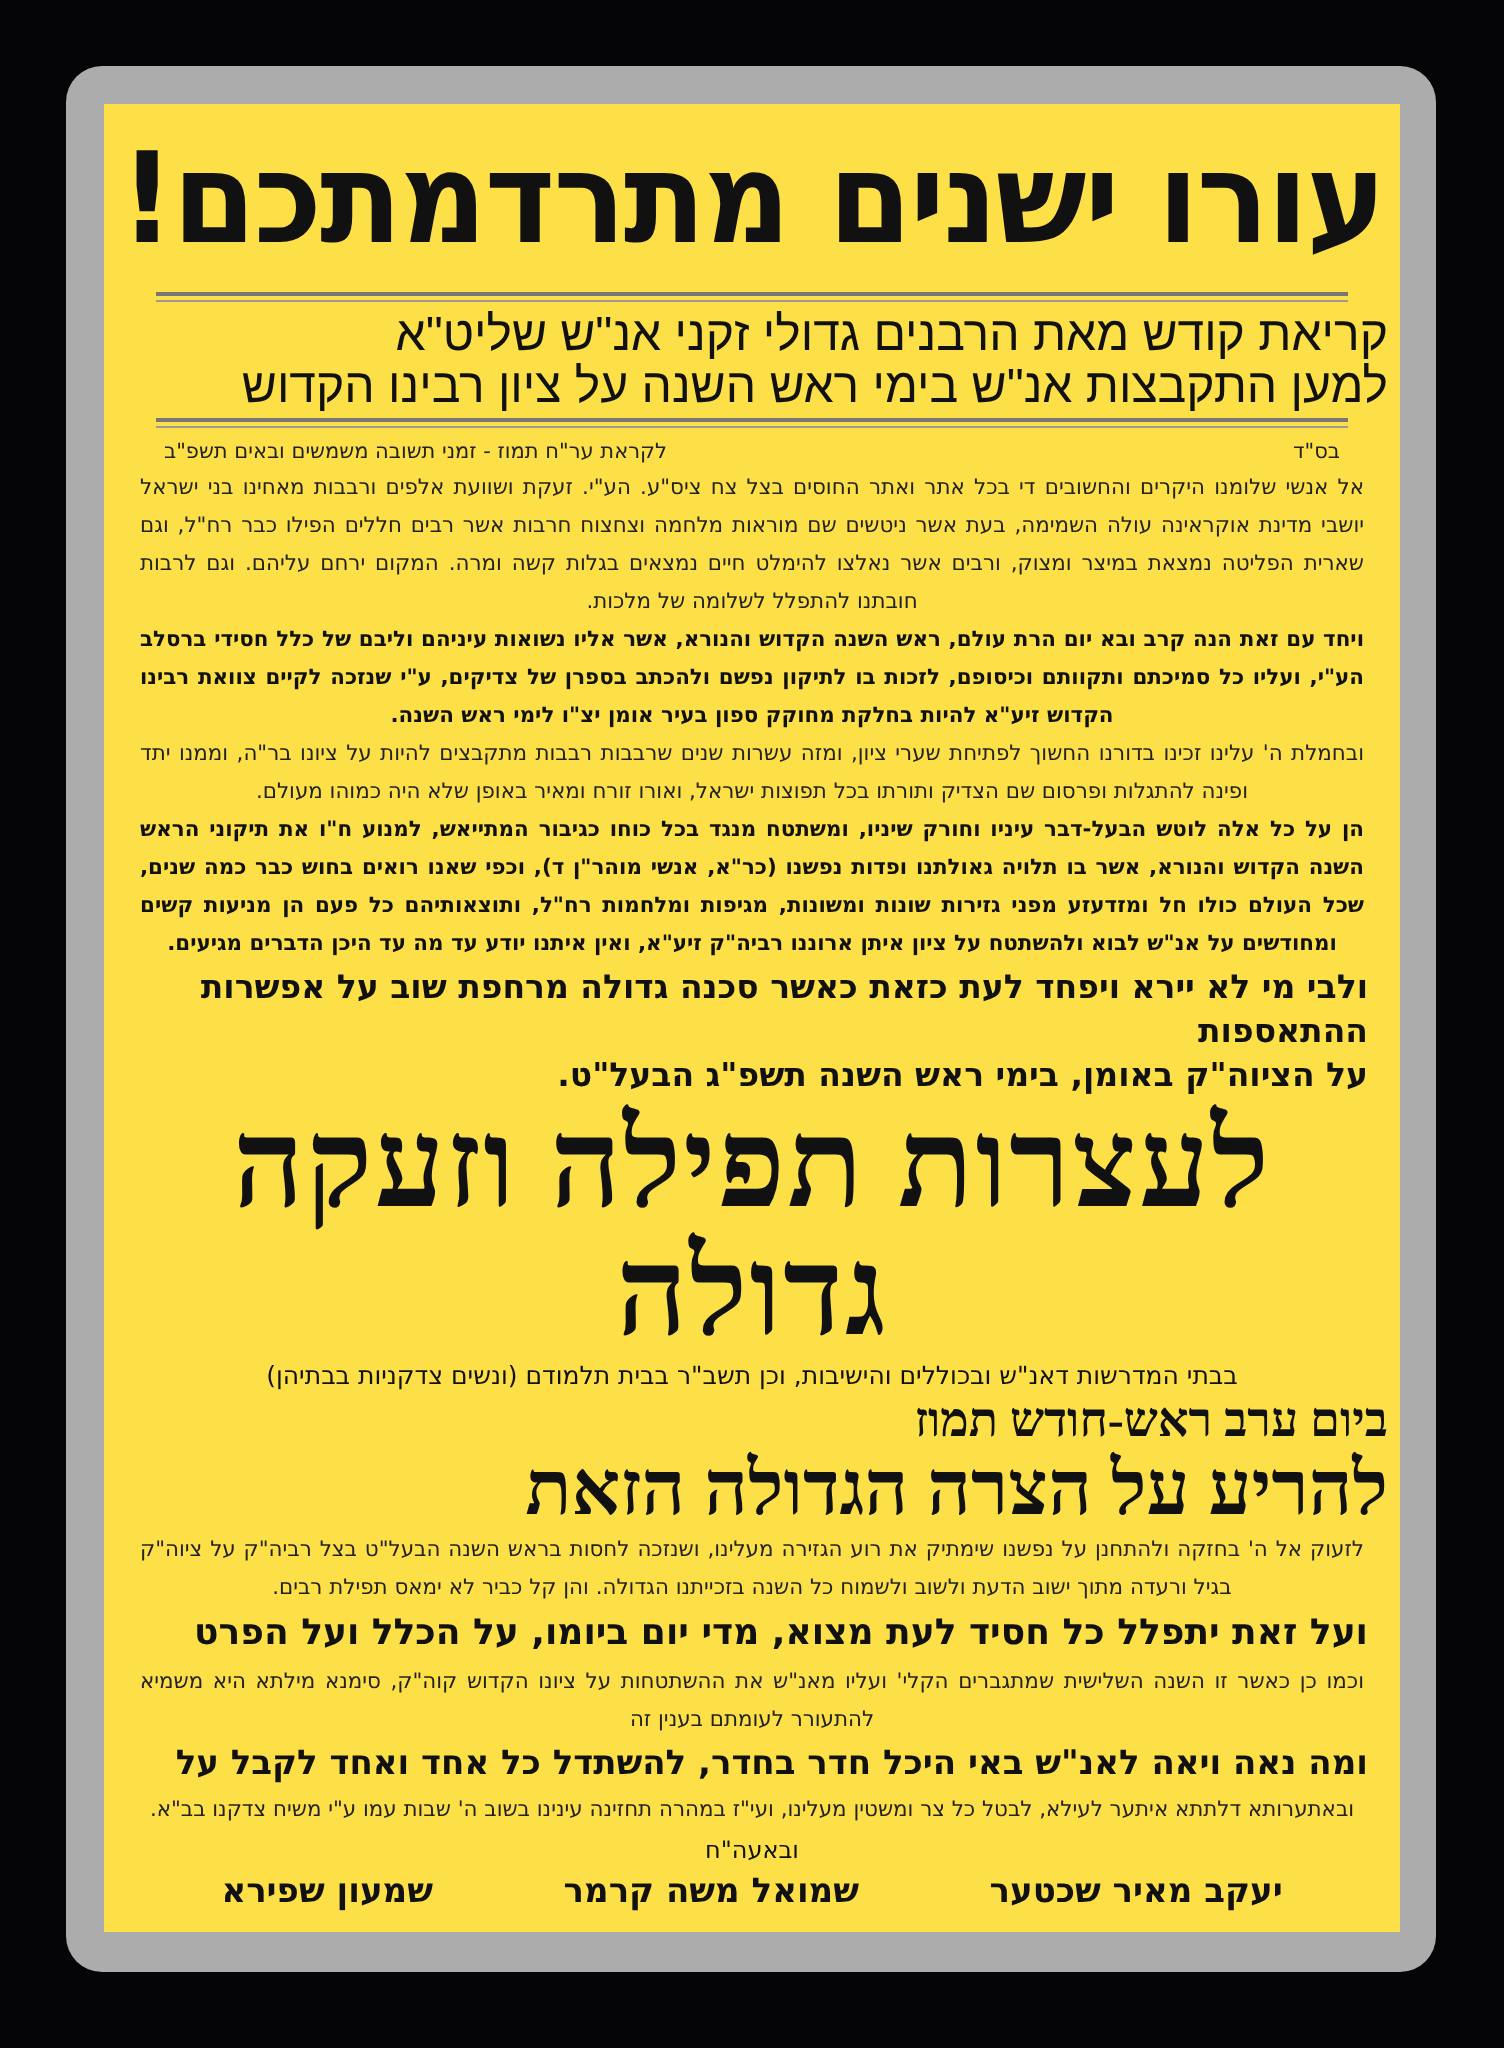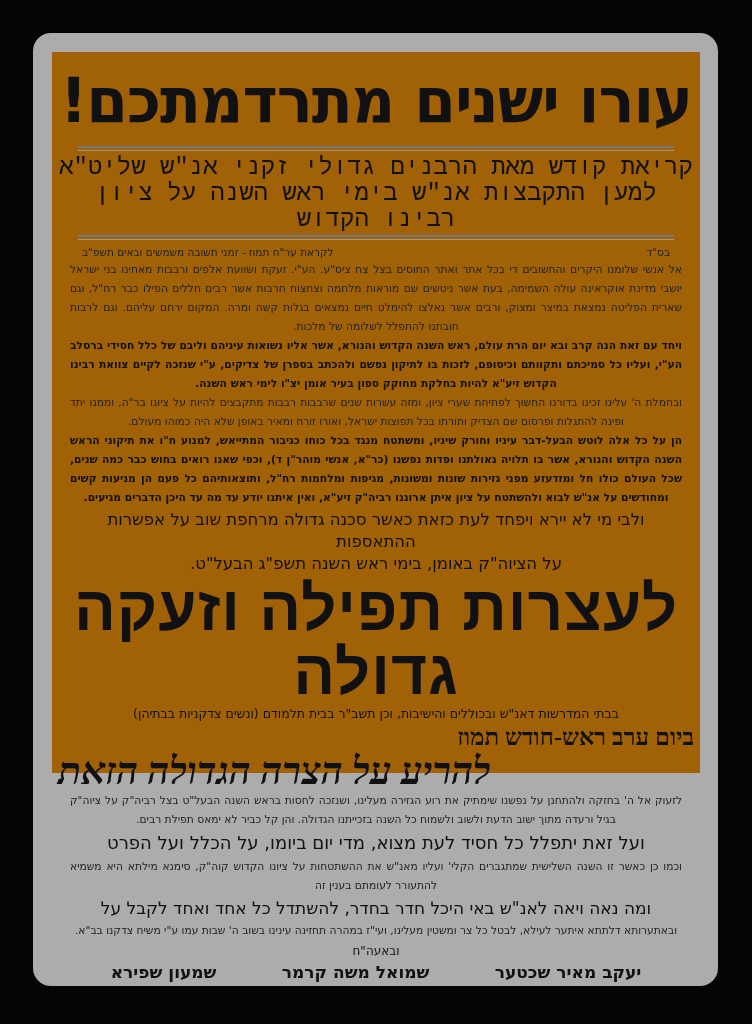--- a/index.html
+++ b/index.html
@@ -5,54 +5,54 @@
     html, body { margin:0; padding:0; }
     body {
       width:752px; height:1024px; background:#050508; position:relative; overflow:hidden;
       font-family:"DejaVu Serif", "Liberation Serif", serif;
     }
     .frame {
       position:absolute; left:33px; top:33px; width:685px; height:953px;
       background:#acacac; border-radius:18px;
     }
     .paper {
-      position:absolute; left:52px; top:52px; width:648px; height:721px;
-      background:#a16207; direction:rtl; color:#111; box-sizing:border-box;
+      position:absolute; left:52px; top:52px; width:648px; height:914px;
+      background:#fde047; direction:rtl; color:#111; box-sizing:border-box;
       padding:0 6px;
     }
     .headline {
       font-family:"DejaVu Sans", "Liberation Sans", sans-serif; font-weight:bold;
       font-size:60px; line-height:92px; text-align:center; letter-spacing:-1px;
       height:92px; margin-top:2px; transform:scaleY(1.05);
     }
     .rule-double { border-top:2px solid #777; border-bottom:1px solid #999; height:2px; margin:0 20px; }
     .subhead {
-      font-family:Liberation Mono, monospace; font-size:24px; line-height:26px;
-      text-align:center; padding:4px 0 2px; font-weight:normal;
+      font-family:Liberation Sans, sans-serif; font-size:24px; line-height:26px;
+      padding:4px 0 2px; font-weight:normal;
     }
     .dateline {
       display:flex; justify-content:space-between; font-size:10.5px;
       font-family:"DejaVu Sans", sans-serif; padding:6px 24px 2px; color:#222;
     }
     .para {
       font-family:"DejaVu Sans", sans-serif; font-size:10.7px; line-height:19px;
       text-align:justify; text-align-last:center; padding:0 12px; color:#222;
     }
     .para.bold { font-weight:bold; color:#111; }
     .big-bold {
-      font-family:"DejaVu Sans", sans-serif; font-weight:normal; font-size:16.5px;
-      line-height:22px; text-align:center; padding:2px 10px;
+      font-family:"DejaVu Sans", sans-serif; font-weight:bold; font-size:16.5px;
+      line-height:22px; padding:2px 10px;
     }
     .giant {
-      font-family:Liberation Sans, sans-serif; font-weight:bold; font-size:62px;
+      font-family:Liberation Serif, serif; font-weight:bold; font-size:62px;
       line-height:64px; text-align:center; letter-spacing:1px; margin:0;
     }
     .sub-note { font-size:12.5px; text-align:center; font-family:"DejaVu Sans", sans-serif; line-height:18px; }
     .date-heading { font-family:"Liberation Serif", serif; font-weight:bold; font-size:24px; line-height:28px; }
-    .purpose { font-family:"Liberation Serif", serif; font-weight:bold; font-size:38px; text-align:left; line-height:40px;font-style:italic; }
+    .purpose { font-family:"Liberation Serif", serif; font-weight:bold; font-size:38px; text-align:right; line-height:40px; }
     .closing { font-size:12px; text-align:center; font-family:"DejaVu Sans", sans-serif; margin-top:4px; }
     .signatures {
       display:flex; justify-content:space-around; font-family:"DejaVu Sans", sans-serif;
       font-weight:bold; font-size:17px; padding:4px 20px 0;
     }
   </style>
 </head>
 <body>
 
 <div class="frame"></div>

